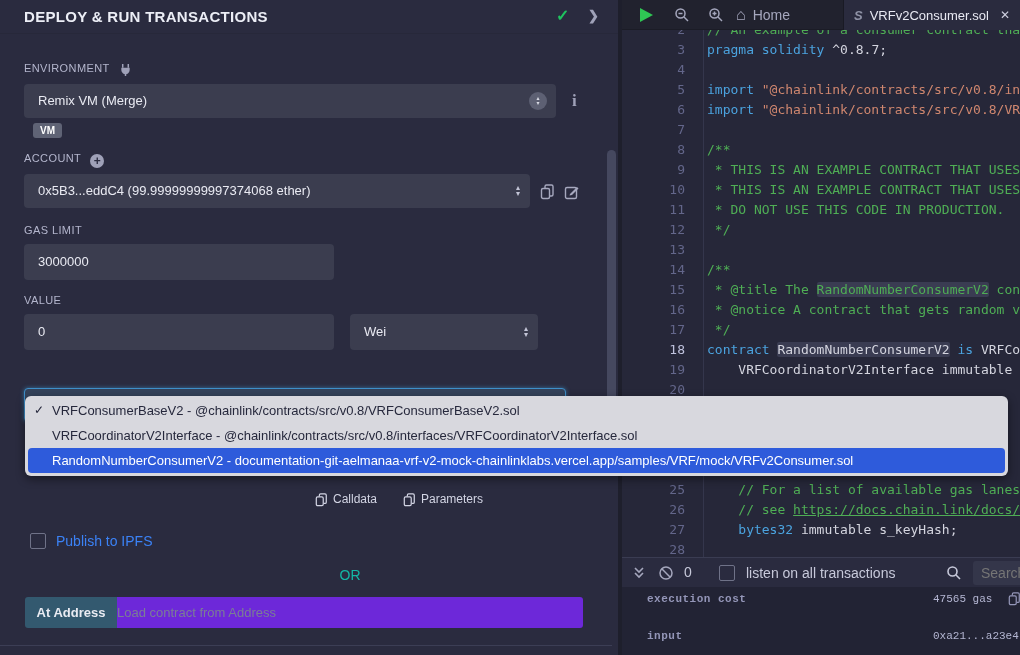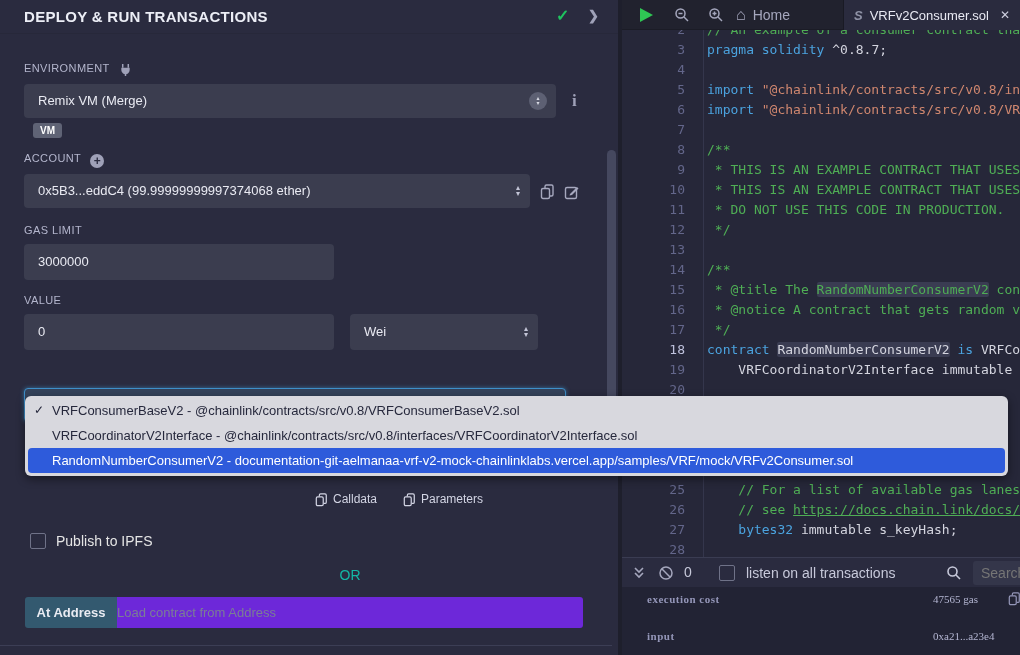--- a/index.html
+++ b/index.html
@@ -42,21 +42,21 @@
            border-radius:6px; box-shadow:0 3px 10px rgba(0,0,0,.45); z-index:30; padding:2px 0; }
   .popup-row { position:relative; height:25px; line-height:25px; font-size:13px; color:#26283c;
                padding-left:27px; white-space:nowrap; overflow:hidden; }
   .popup-row .chk { position:absolute; left:9px; font-size:12px; }
   .popup-row.sel { background:#2e5bdb; color:#fff; border-radius:4px; margin:0 3px; padding-left:24px; }
 
   .act-icon-label { position:absolute; font-size:12px; color:#d3d5e4; }
   .transact-btn { position:absolute; left:495px; top:483px; width:88px; height:32px; background:#e8862d;
                   border:none; border-radius:4px; color:#fff; font-size:13px; font-family:inherit; }
   .chkbox { position:absolute; width:16px; height:16px; border:1px solid #6f7288; border-radius:2px; background:transparent; }
-  .publish-label { position:absolute; left:56px; top:533px; font-size:14px; color:#e5e5e5; }
+  .publish-label { position:absolute; left:56px; top:533px; font-size:14px; color:#3b82f6; }
   .or-text { position:absolute; left:0; top:567px; width:612px; text-align:center; font-size:14px; color:#14b8a6;margin-left:44px; }
   .at-addr-btn { position:absolute; left:25px; top:597px; width:92px; height:31px; background:#33596f;
                  border:none; border-radius:3px 0 0 3px; color:#e9ebf2; font-size:13px; font-weight:700; font-family:inherit;text-align:center; }
   .at-addr-inp { position:absolute; left:117px; top:597px; width:466px; height:31px; background:#6d28d9;
                  border:none; border-radius:0 3px 3px 0; color:#e9eaf2; font-size:13px; padding:0 0; font-family:inherit; }
   .at-addr-inp::placeholder { color:#7b7e95; }
   .bottom-divider { position:absolute; left:0; top:645px; width:612px; border-top:1px solid #3c3e55; }
   .panel-scroll { position:absolute; left:607px; top:150px; width:9px; height:280px;
                   background:#45485f; border-radius:5px; }
 
@@ -90,21 +90,21 @@
   [data-tok="comment-hl"],[data-tok="plain-hl"] { background:#3a3c52; border-radius:2px; }
   [data-tok="comment-link"] { text-decoration:underline; }
 
   .term-bar { position:absolute; left:0; top:557px; width:100%; height:30px; background:#2a2b3f;
               border-top:1px solid #3a3c52; }
   .term-zero { position:absolute; left:62px; top:6px; font-size:14px; color:#c7c9da; }
   .term-listen { position:absolute; left:124px; top:7px; font-size:14px; color:#c7c9da; }
   .term-search-box { position:absolute; left:351px; top:3px; width:70px; height:24px; background:#34364a;
                      border:none; border-radius:3px; color:#9ea0b8; font-size:14px; padding:0 8px; font-family:inherit; }
   .term-body { position:absolute; left:0; top:587px; width:100%; height:68px; background:#222334;
-               font-family:Liberation Serif, serif; font-size:11px; }
+               font-family:Liberation Mono, monospace; font-size:11px; }
   .trow-key { position:absolute; left:25px; font-weight:700; color:#9496b8; letter-spacing:.5px; }
   .trow-val { position:absolute; left:311px; color:#b4b6d2; }
 </style>
 </head>
 <body>
 
 <div class="app">
 
   <div class="panel">
     <div class="panel-header">

